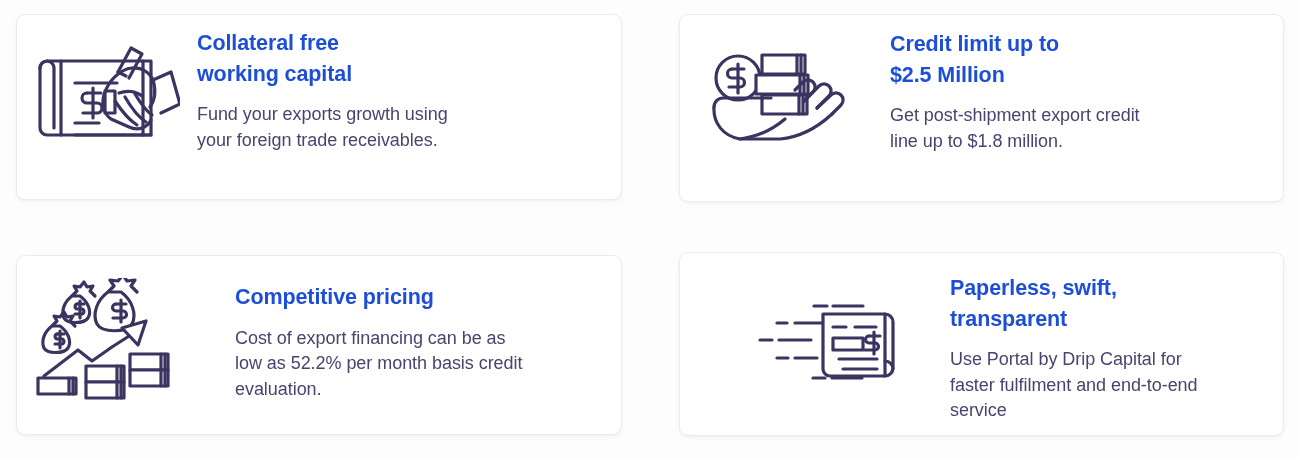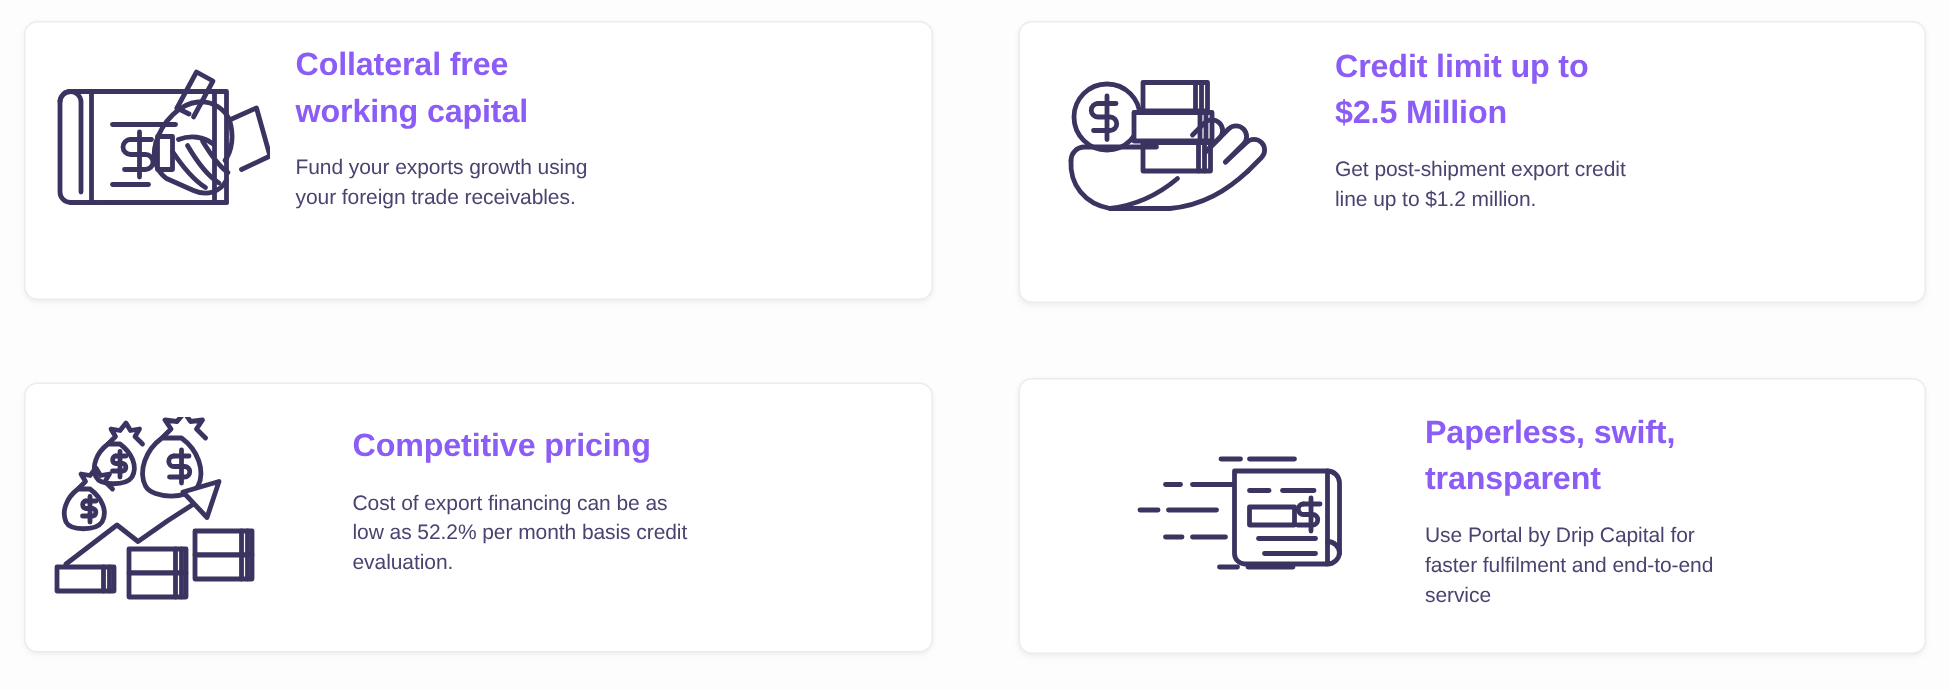--- a/index.html
+++ b/index.html
@@ -59,29 +59,29 @@
   .card-0 .card-text { padding-top: 13px; }
   .card-1 .card-text { padding-top: 14px; }
   .card-2 .card-text { padding-top: 26px; }
   .card-3 .card-text { padding-top: 20px; }
 
   .card-title {
     font-family: "Liberation Sans", sans-serif;
     font-size: 21.5px;
     font-weight: bold;
     line-height: 1.42;
-    color: #8b5cf6;
+    color: #1d4ed8;
     letter-spacing: -0.1px;
     margin: 0 0 13px 0;
     white-space: pre-line;
   }
 
   .card-body {
     font-family: "Liberation Sans", sans-serif;
-    font-size: 14px;
+    font-size: 18px;
     font-weight: normal;
     line-height: 1.42;
     color: #4a4370;
     letter-spacing: -0.05px;
     margin: 0;
     white-space: pre-line;
   }
 
   .icon-svg { display: block; }
 </style>
@@ -162,21 +162,21 @@
           <path d="M108 61 l12 -12 a7 7 0 0 0 -10 -10 l-15 15"></path>
           <path d="M95 54 l9 -9 a7 7 0 0 0 -10 -10 l-8 8"></path>
           <path d="M31 92 c16 -2 32 -9 45 -20"></path>
         </svg>
       </span>
     </div>
     <div class="card-text">
       <h3 class="card-title">Credit limit up to
 $2.5 Million</h3>
       <p class="card-body">Get post-shipment export credit
-line up to $1.2 million.</p>
+line up to $1.8 million.</p>
     </div>
   </div>
 
   <div class="card card-2">
     <div class="card-icon-wrap">
       <span>
         <svg class="icon-svg" width="146" height="122" viewBox="0 0 146 122" fill="none" stroke="#3b3360" stroke-width="3.2" stroke-linecap="round" stroke-linejoin="round">
 
           <path d="M36 18 l5 -5 l-3 -5 l6 1 l4 -5 l3 5 l6 -1 l-3 5 l5 5"></path>
           <path d="M36 18 c-8 6 -11 15 -8 22 c3 6 20 6 24 0 c4 -7 0 -16 -8 -22 z" fill="#fff"></path>

